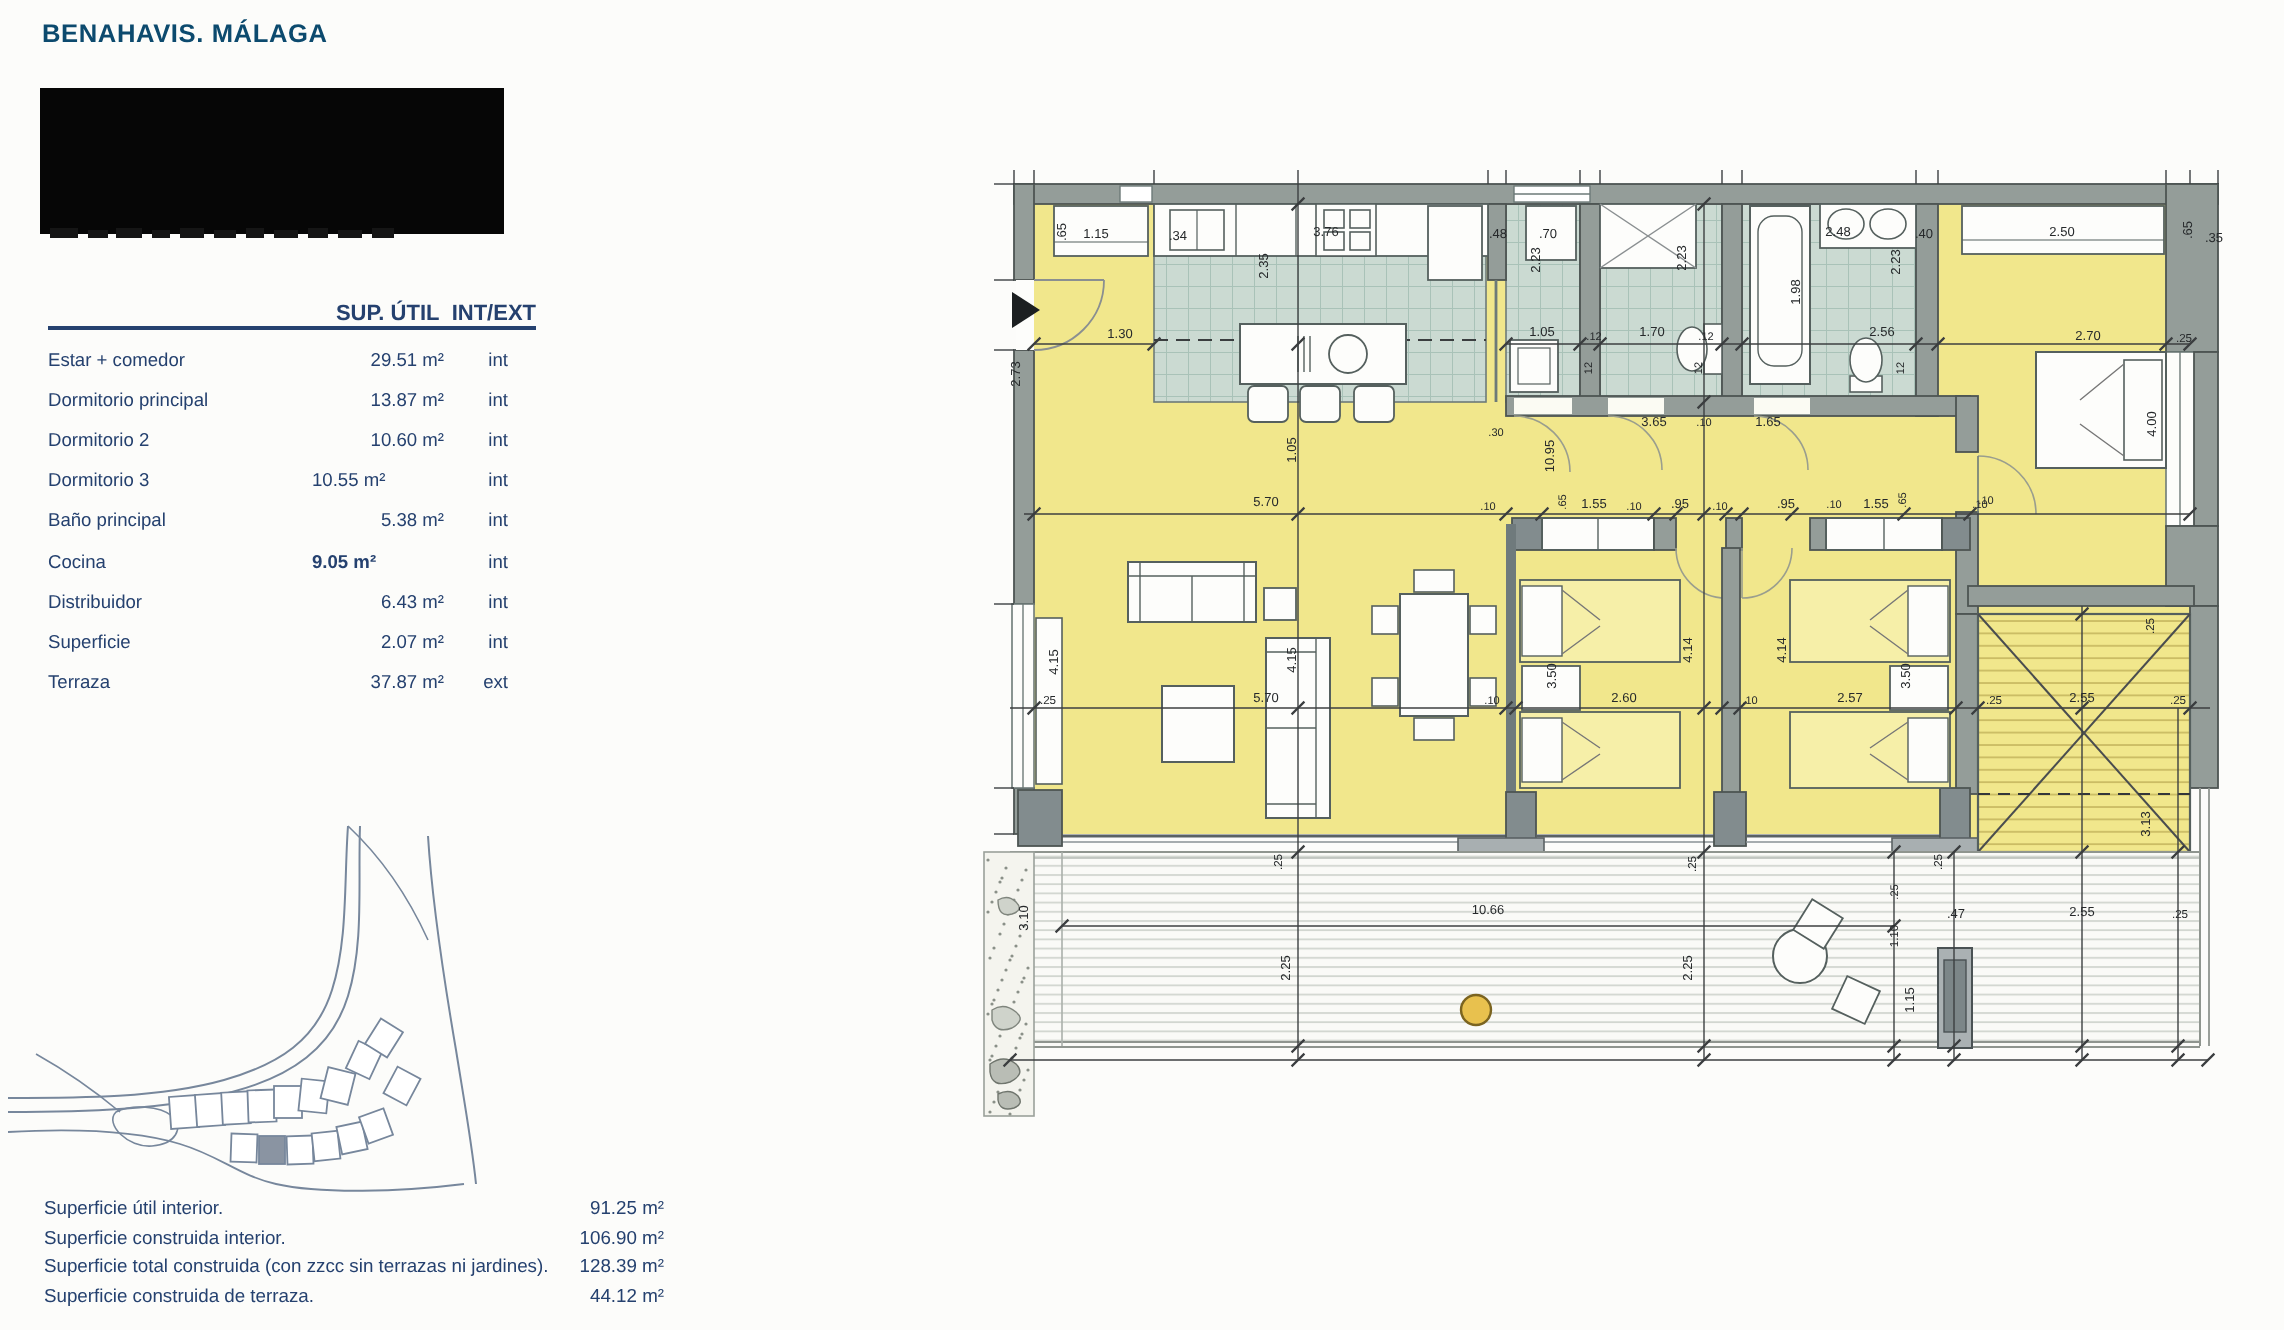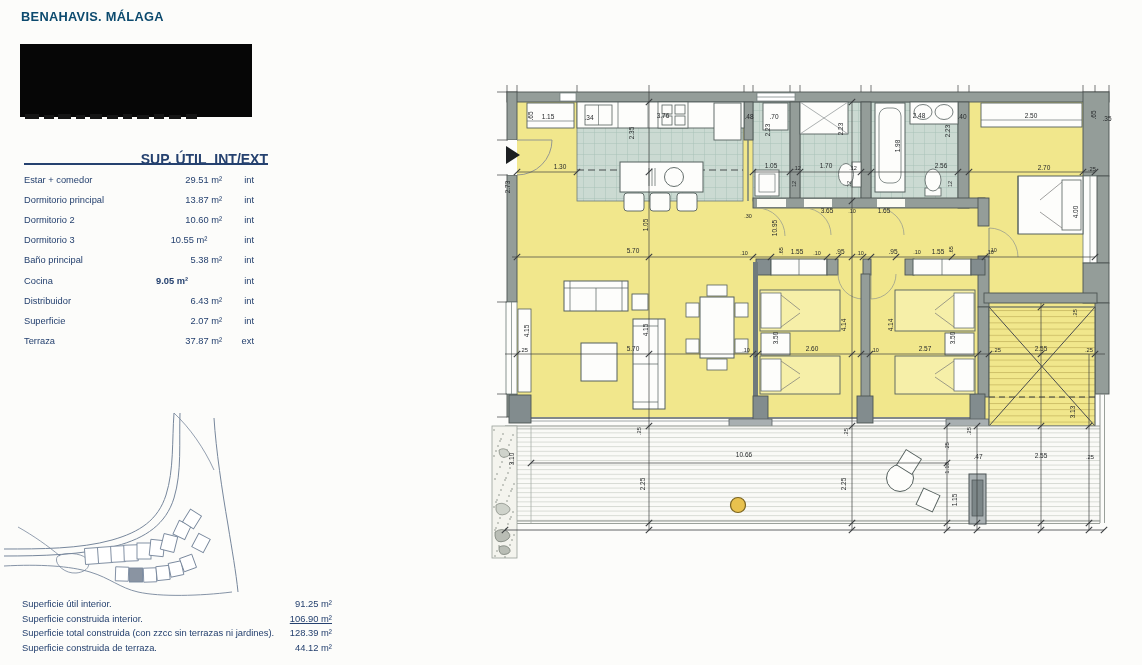--- a/index.html
+++ b/index.html
@@ -20,21 +20,21 @@
 <div class="abs" style="left:58px;top:114px;width:13px;height:5px;background:#151515;"></div>
 <div class="abs" style="left:76px;top:115px;width:9px;height:4px;background:#151515;"></div>
 <div class="abs" style="left:90px;top:114px;width:12px;height:5px;background:#151515;"></div>
 <div class="abs" style="left:107px;top:115px;width:11px;height:4px;background:#151515;"></div>
 <div class="abs" style="left:123px;top:114px;width:9px;height:5px;background:#151515;"></div>
 <div class="abs" style="left:137px;top:115px;width:12px;height:4px;background:#151515;"></div>
 <div class="abs" style="left:154px;top:114px;width:10px;height:5px;background:#151515;"></div>
 <div class="abs" style="left:169px;top:115px;width:12px;height:4px;background:#151515;"></div>
 <div class="abs" style="left:186px;top:114px;width:11px;height:5px;background:#151515;"></div>
 
-<div class="abs" style="left:24px;top:151px;width:244px;text-align:right;font-size:14px;font-weight:bold;color:#25416f;">SUP. ÚTIL&nbsp; INT/EXT</div>
+<div class="abs" style="left:24px;top:151px;width:244px;text-align:right;font-size:11px;font-weight:bold;color:#25416f;">SUP. ÚTIL&nbsp; INT/EXT</div>
 
 <div class="abs" style="left:24px;top:163px;width:244px;height:1.6px;background:#25416f;"></div>
 
 <div class="abs" style="left:24px;top:170px;">
 <table class="sup">
 <tbody>
         <tr>
           <td style="width:132px;">Estar + comedor</td>
           <td style="width:66px;text-align:right;">29.51 m²</td>
           <td style="width:32px;text-align:right;">int</td>
@@ -44,21 +44,21 @@
           <td style="text-align:right;">13.87 m²</td>
           <td style="text-align:right;">int</td>
         </tr>
 <tr>
           <td>Dormitorio 2</td>
           <td style="text-align:right;">10.60 m²</td>
           <td style="text-align:right;">int</td>
         </tr>
 <tr>
           <td>Dormitorio 3</td>
-          <td style="text-align:center;margin-top:11px;">10.55 m²</td>
+          <td style="text-align:left;margin-top:11px;">10.55 m²</td>
           <td style="text-align:right;">int</td>
         </tr>
 <tr>
           <td>Baño principal</td>
           <td style="text-align:right;">5.38 m²</td>
           <td style="text-align:right;">int</td>
         </tr>
 <tr>
           <td>Cocina</td>
           <td style="text-align:left;font-weight:bold;">9.05 m²</td>
@@ -78,21 +78,21 @@
           <td>Terraza</td>
           <td style="text-align:right;">37.87 m²</td>
           <td style="text-align:right;">ext</td>
         </tr>
 </tbody>
     </table>
 </div>
 
 <div class="abs" style="left:22px;top:597px;width:310px;font-size:9.4px;color:#25416f;line-height:14.6px;">
 <div>Superficie útil interior.<span style="float:right;">91.25 m²</span></div>
-<div>Superficie construida interior.<span style="float:right;text-decoration:underline;">106.90 m²</span></div>
+<div>Superficie construida interior.<span style="float:right;">106.90 m²</span></div>
 <div>Superficie total construida (con zzcc sin terrazas ni jardines).<span style="float:right;">128.39 m²</span></div>
 <div>Superficie construida de terraza.<span style="float:right;">44.12 m²</span></div>
 </div>
 
 <svg class="abs" style="left:0;top:0;" width="1142" height="665" viewBox="0 0 1142 665">
 <defs>
 <pattern id="tile" width="11" height="11" patternUnits="userSpaceOnUse">
 <rect width="11" height="11" fill="#cbdad2"></rect>
 <path d="M 0 0 H 11 M 0 0 V 11" stroke="#a9c2b8" stroke-width="1"></path>
 </pattern>

